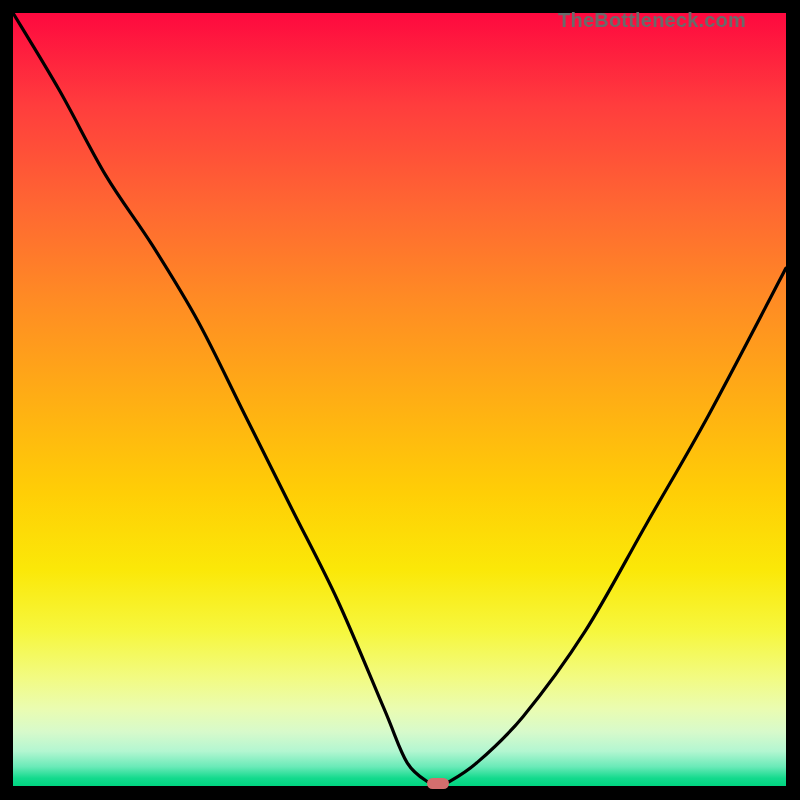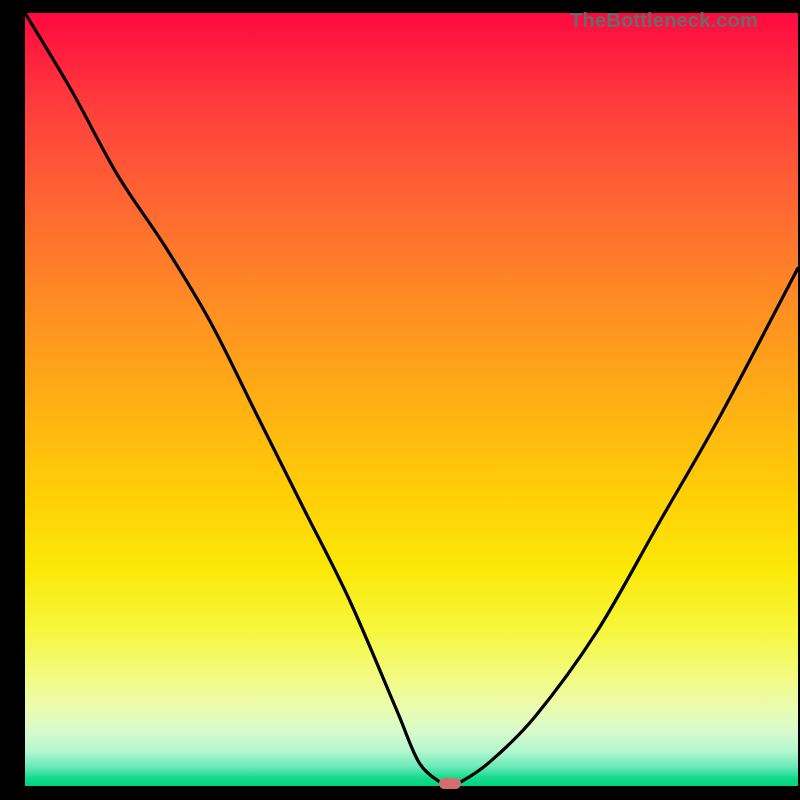--- a/index.html
+++ b/index.html
@@ -5,21 +5,21 @@
   html, body {
     margin: 0;
     padding: 0;
     width: 800px;
     height: 800px;
     background: #000;
     overflow: hidden;
   }
   .frame {
     position: absolute;
-    left: 25px;
+    left: 13px;
     top: 13px;
     width: 737px;
     height: 773px;
     background: #000;
   }
   .gradient {
     position: absolute;
     left: 0;
     top: 0;
     width: 773px;

